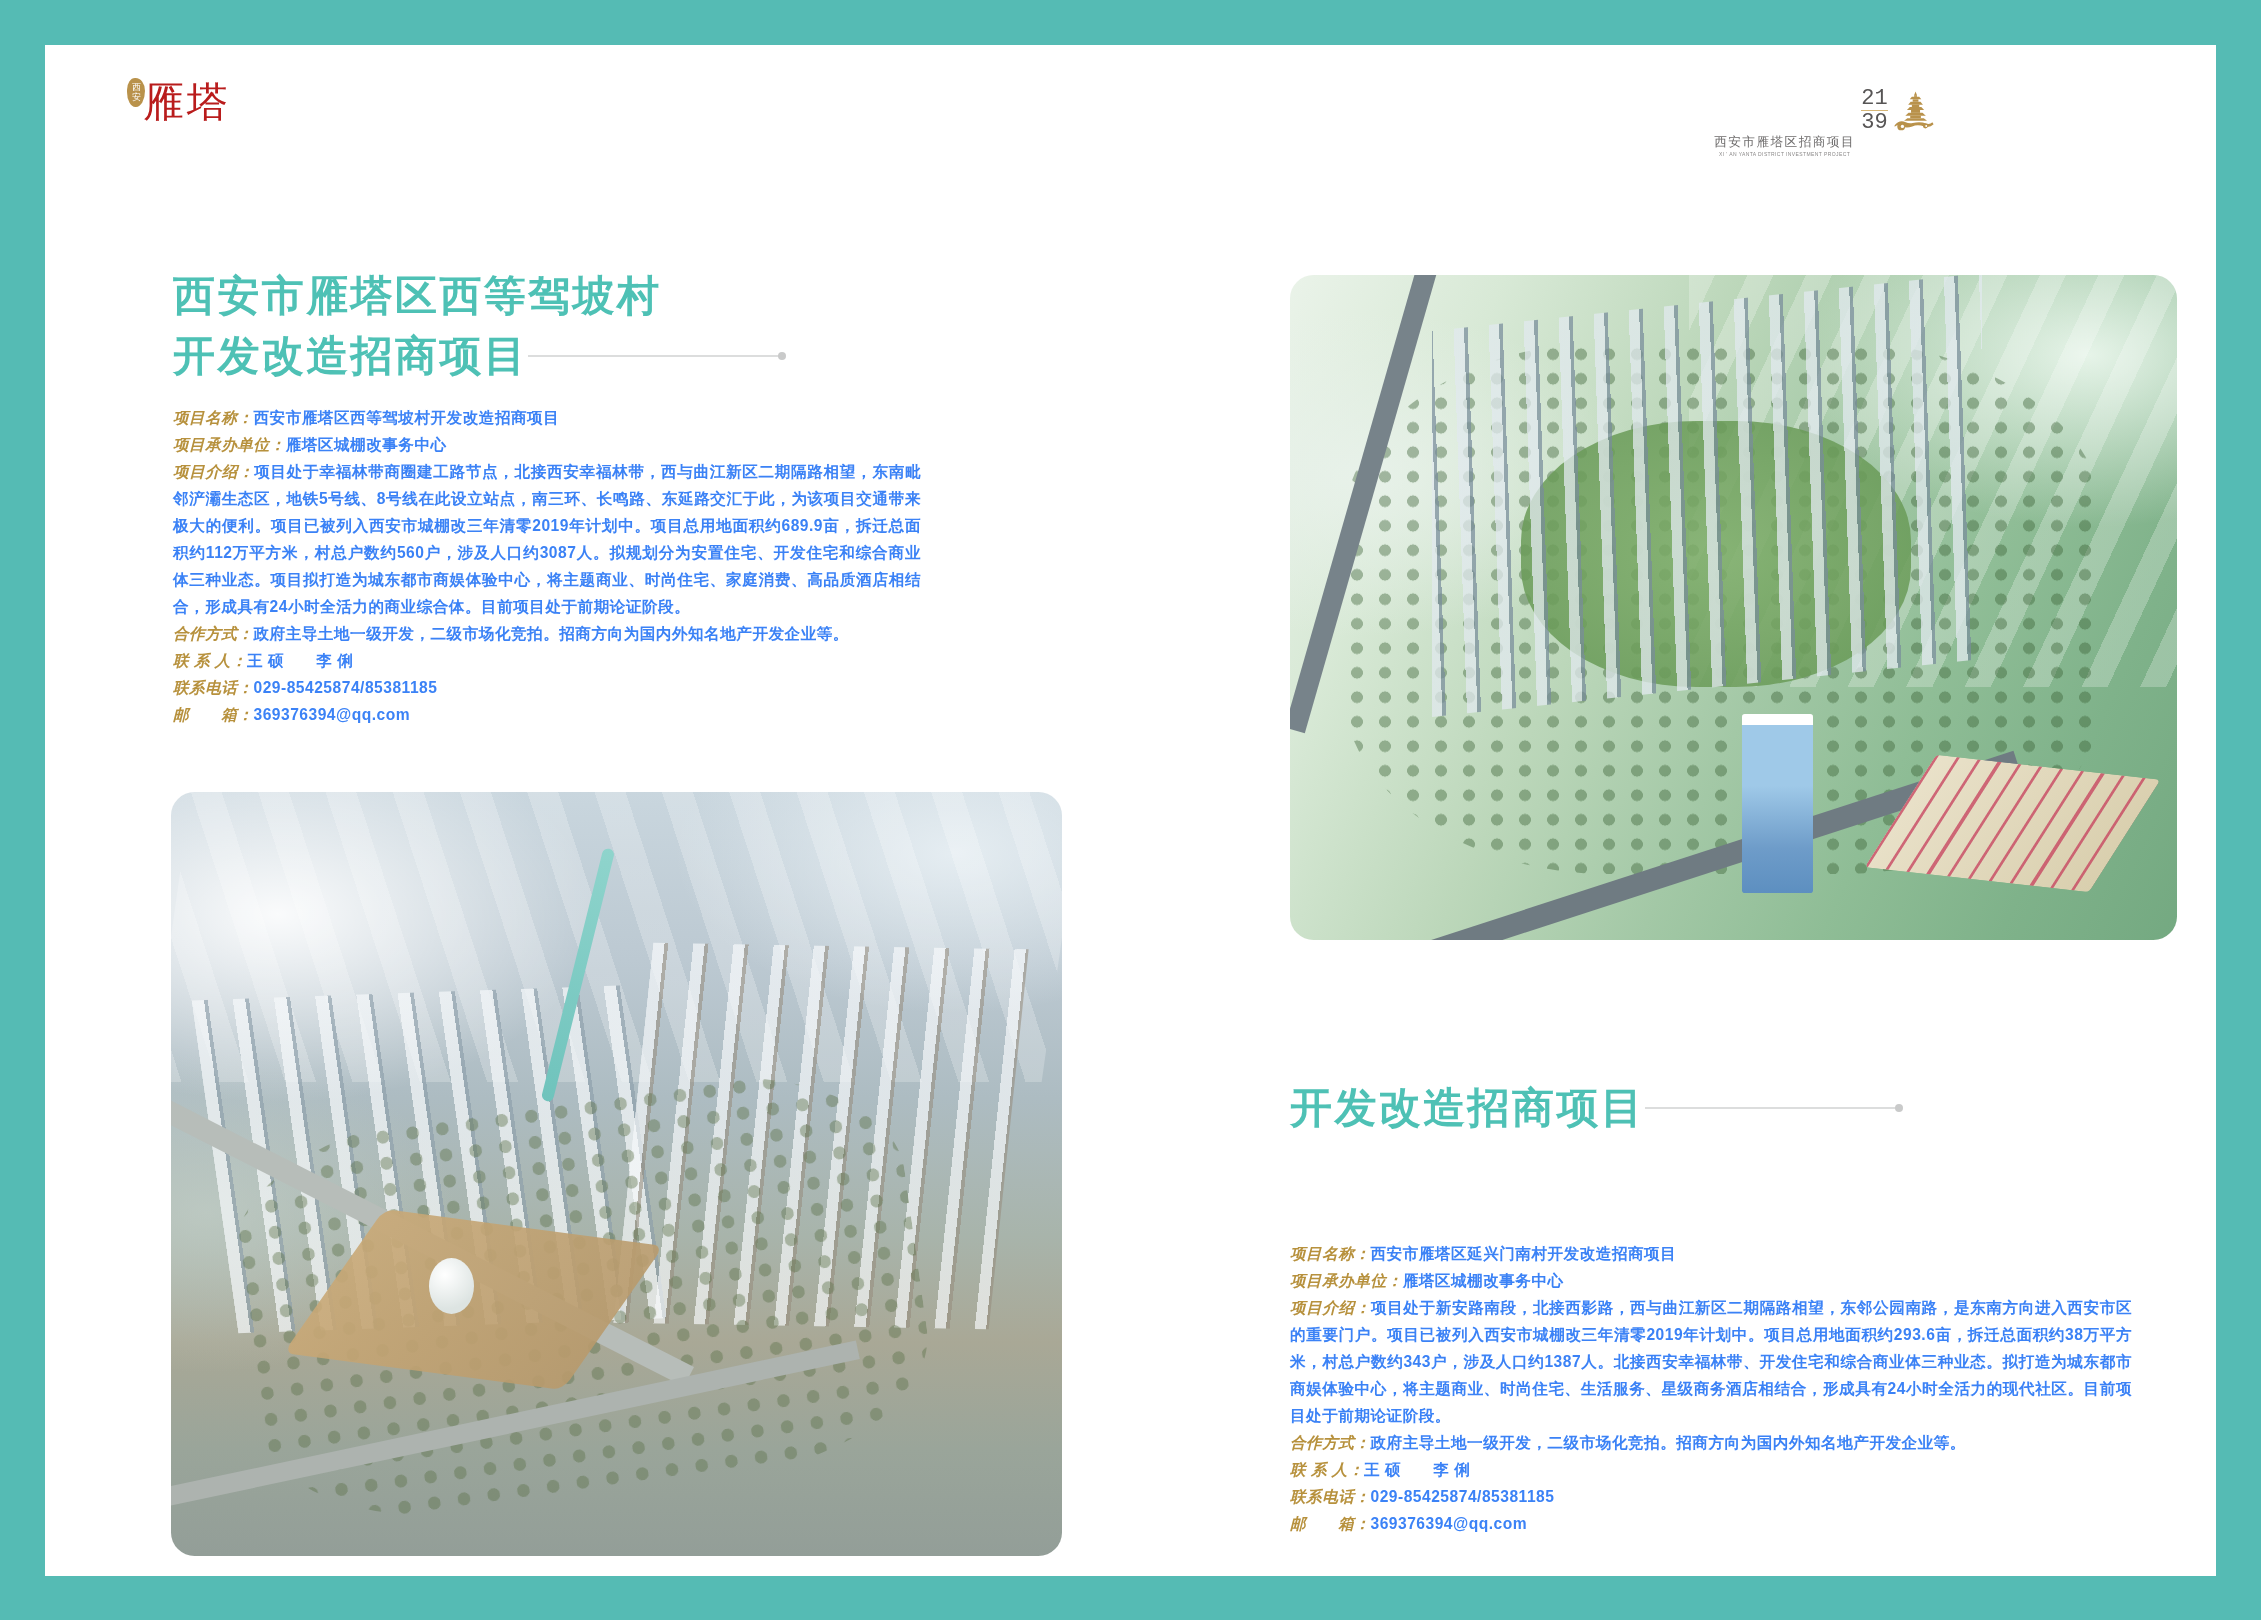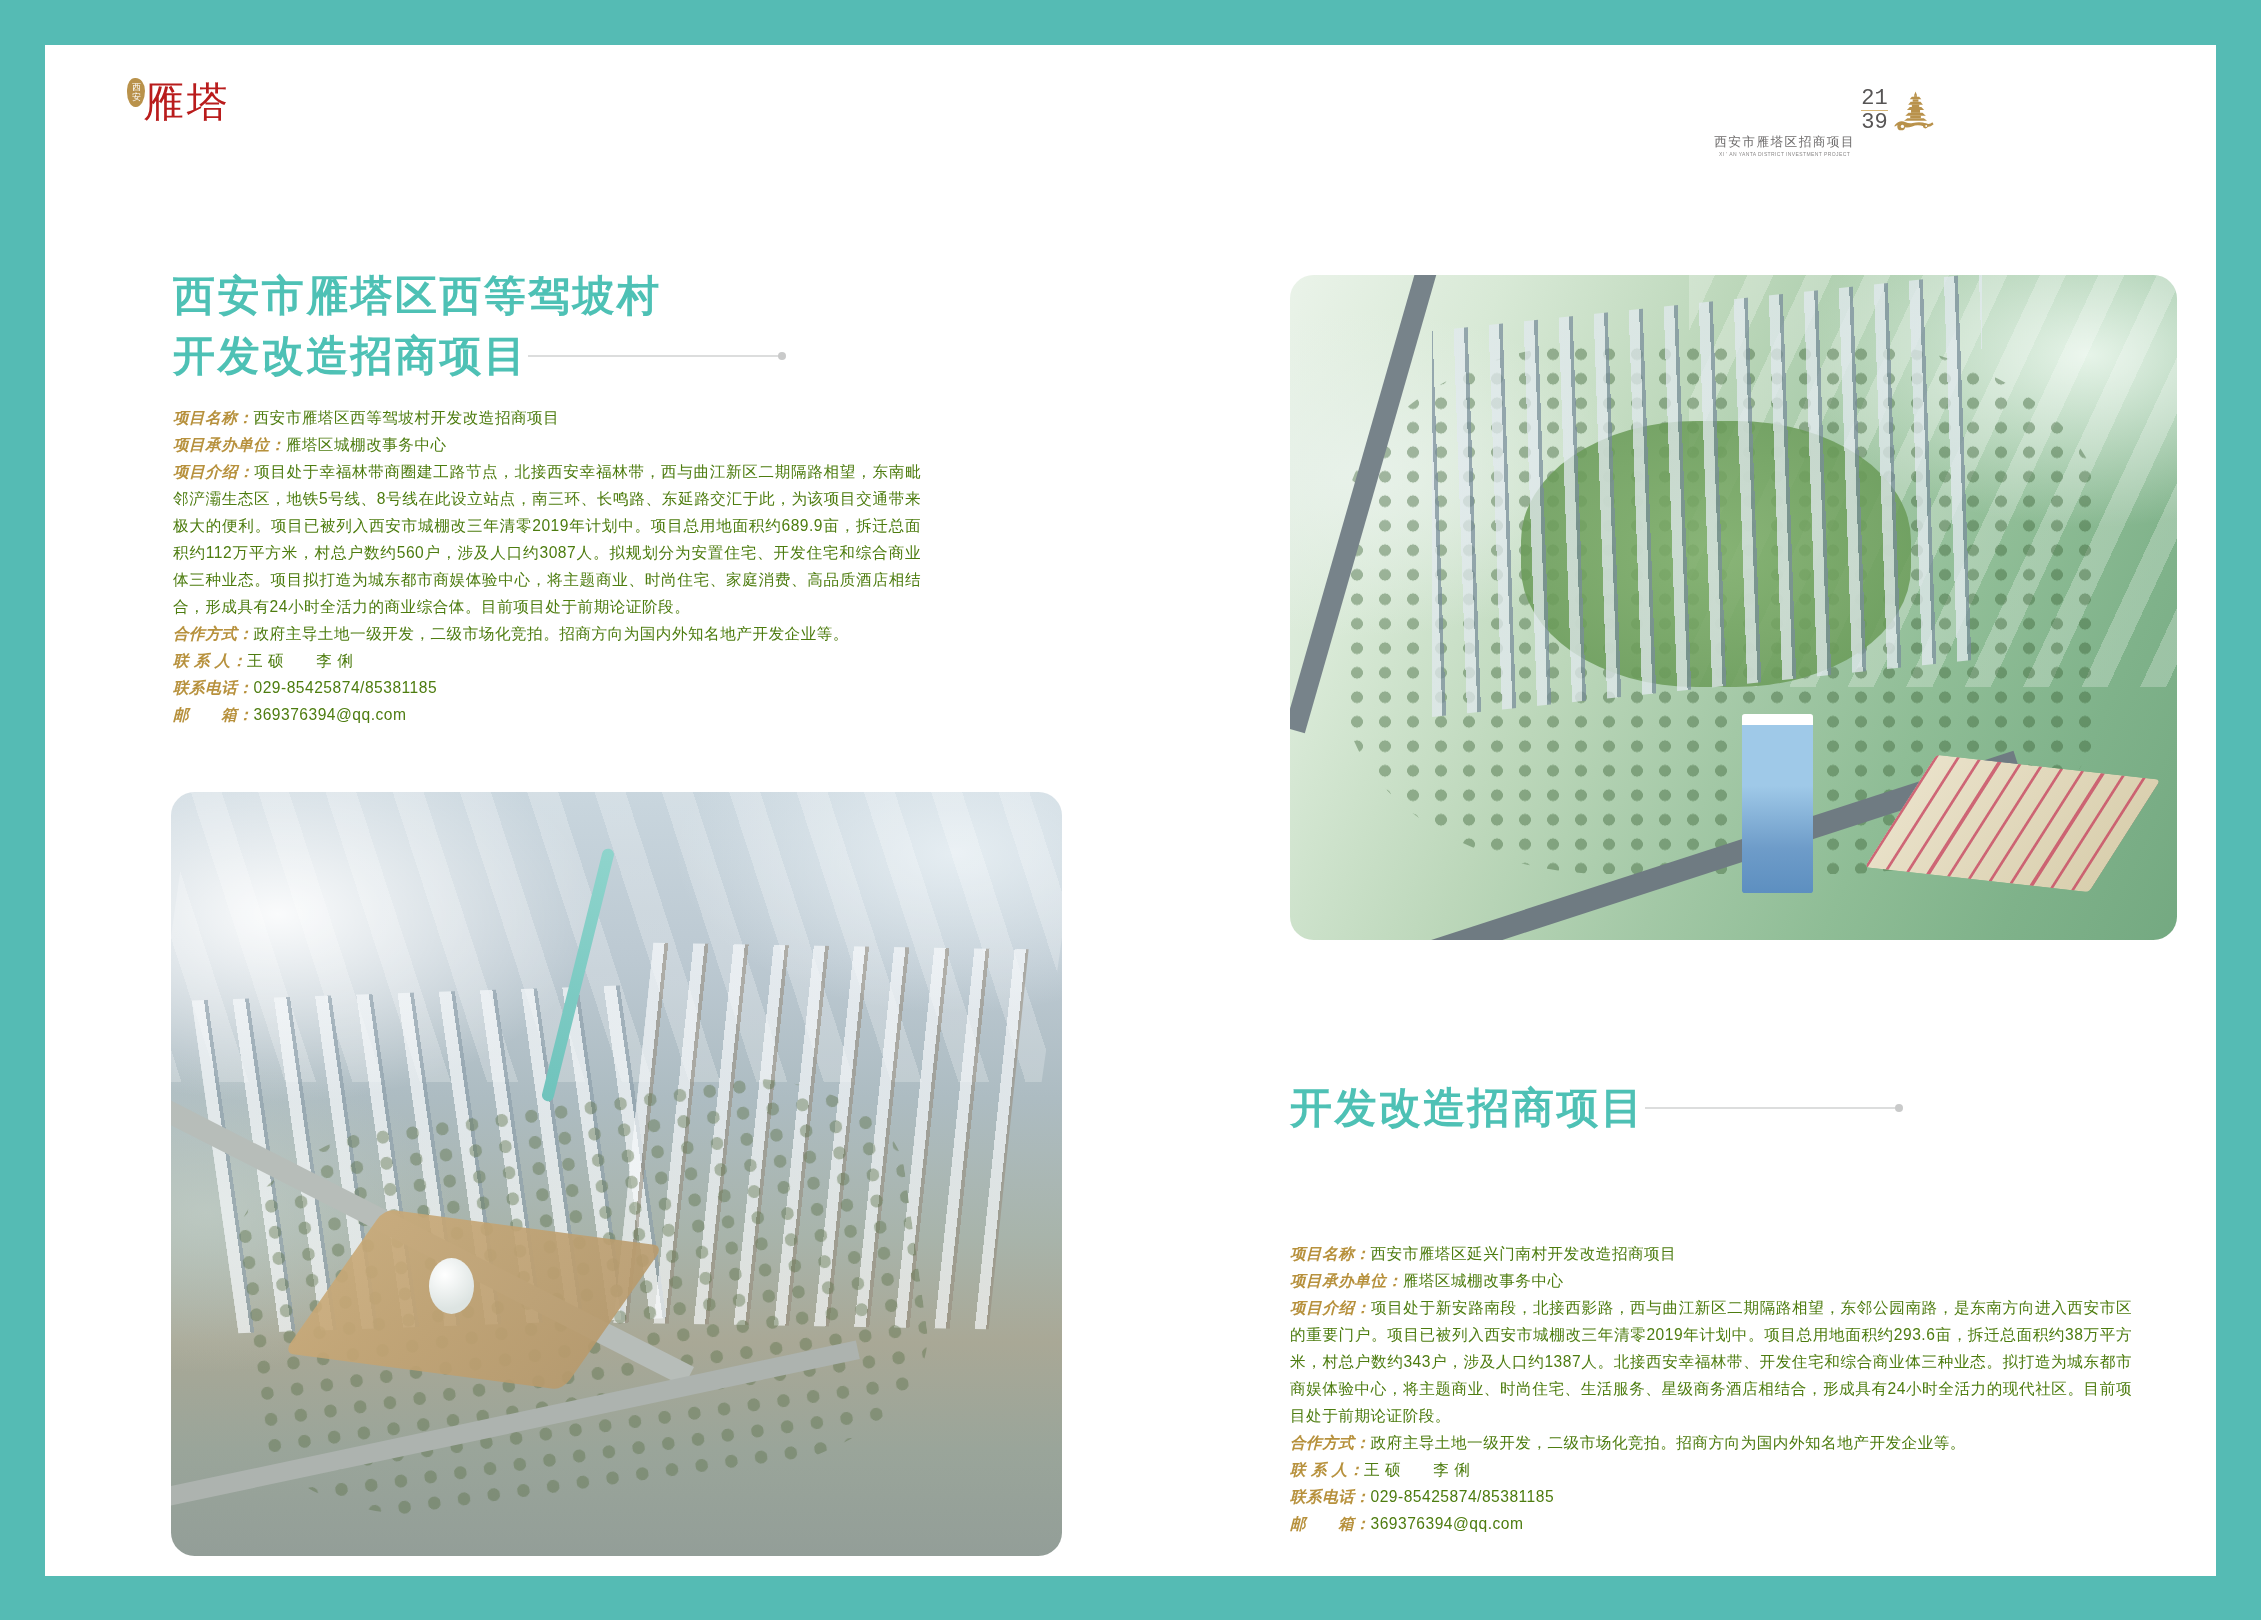--- a/index.html
+++ b/index.html
@@ -44,21 +44,21 @@
   #titleL{left:128px;top:221px;}
   #titleR{left:1245px;top:1033px;}
 
   
   .fields{position:absolute;font-size:15.6px;line-height:27px;color:#595757;letter-spacing:0.5px;}
   #fieldsL{left:128px;top:359px;width:748px;}
   #fieldsR{left:1245px;top:1195px;width:842px;}
   .field{margin:0;}
   .field.justify{text-align:justify;}
   .f-label{color:#b7913d;font-weight:bold;font-style:italic;}
-  .f-value{color:#4d7c0f;}
+  .f-value{color:#3b82f6;font-weight:bold;}
 
   
   .photo{position:absolute;border-radius:23.6px;overflow:hidden;}
   .photo > div{position:absolute;}
   #photoL{left:126px;top:747px;width:891px;height:764px;
     background:
       radial-gradient(ellipse 55% 38% at 12% 16%, rgba(255,255,255,0.92), rgba(255,255,255,0) 65%),
       radial-gradient(ellipse 45% 30% at 88% 8%, rgba(235,242,246,0.85), rgba(235,242,246,0) 70%),
       radial-gradient(ellipse 40% 30% at 4% 55%, rgba(196,208,201,0.7), rgba(196,208,201,0) 70%),
       linear-gradient(to bottom,#c9d6de 0%,#bcc9d2 22%,#adbcc2 40%,#a8b4ab 58%,#a9a896 72%,#9aa59a 86%,#939e98 100%);

